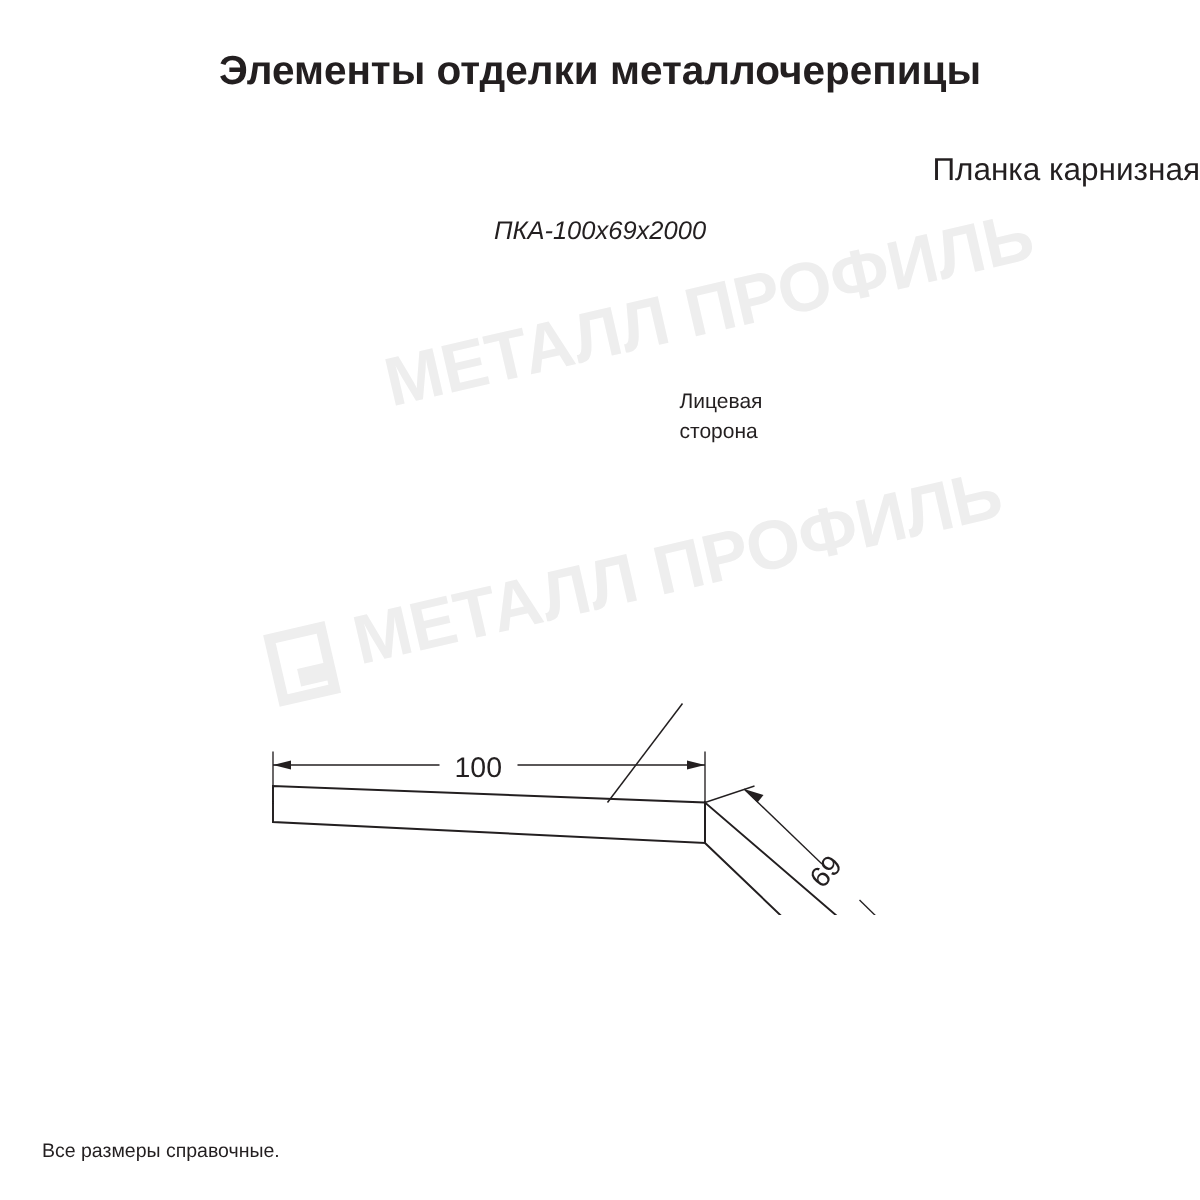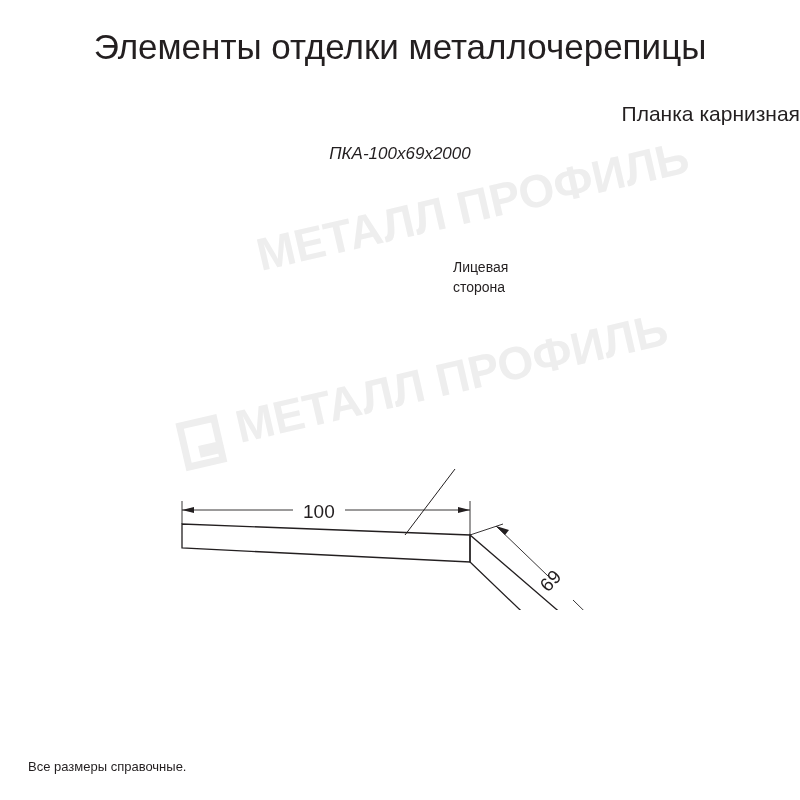--- a/index.html
+++ b/index.html
@@ -20,22 +20,22 @@
     inset: 0;
   }
   .title-block {
     position: absolute;
     top: 30px;
     left: 0;
     width: 800px;
     text-align: center;
   }
   .main-title {
-    font-size: 35px;
-    font-weight: normal;
+    font-size: 27px;
+    font-weight: bold;
     letter-spacing: 0px;
     line-height: 34px;
     margin: 0;
   }
   .sub-title {
     position: absolute;
     top: 100px;
     left: 0;
     width: 800px;
     text-align: right;

